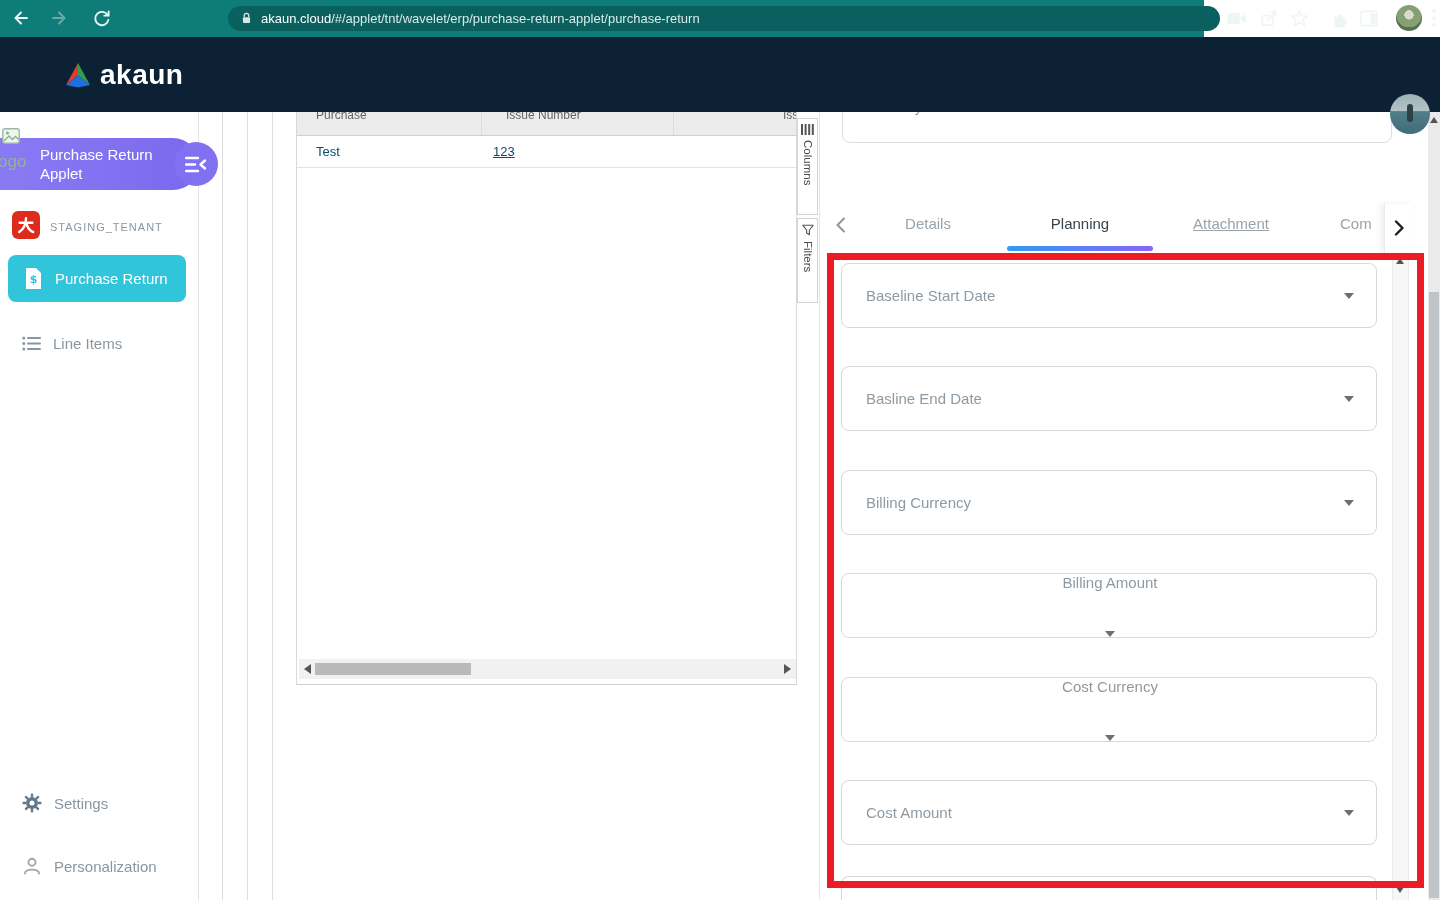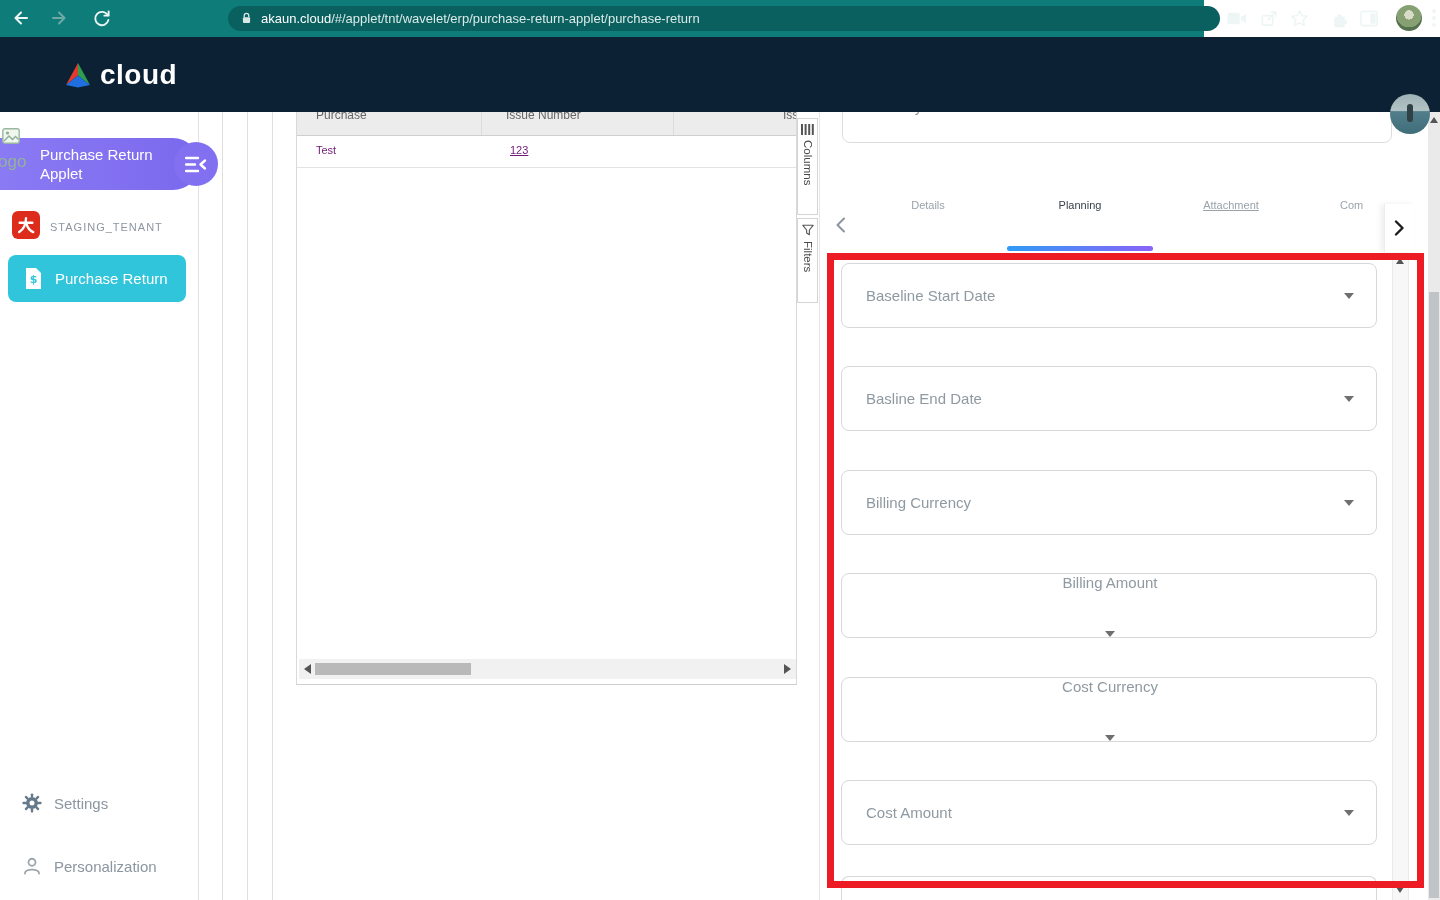--- a/index.html
+++ b/index.html
@@ -43,38 +43,38 @@
        box-sizing:border-box;color:#8b96a0;font-size:15px;cursor:pointer;}
   .divider-line{top:112px;width:1px;height:788px;background:#dedede;}
 
   
   .table-panel{left:296px;top:112px;width:501px;height:573px;background:#fff;
        border-left:1px solid #d9d9d9;border-right:1px solid #d9d9d9;border-bottom:1px solid #cfcfcf;box-sizing:border-box;}
   .thead{position:absolute;left:0;top:0;width:100%;height:23px;background:#ececec;border-bottom:1px solid #cfcfcf;overflow:hidden;}
   .th{position:absolute;top:-4px;font-size:12px;color:#666;line-height:14px;white-space:nowrap;}
   .col-sep{position:absolute;top:0;width:1px;height:23px;background:#dcdcdc;}
   .trow{position:absolute;left:0;top:23px;width:100%;height:33px;border-bottom:1px solid #e3e3e3;box-sizing:border-box;}
-  .td{position:absolute;top:9px;font-size:11px;color:#701a75;white-space:nowrap;}
+  .td{position:absolute;top:9px;font-size:13px;color:#0c4a6e;white-space:nowrap;}
   .hscroll{position:absolute;left:2px;top:547px;width:497px;height:20px;background:#f1f1f1;}
   .hs-arrow{position:absolute;top:5px;width:0;height:0;cursor:pointer;}
   .hs-left{left:5px;border-top:5px solid transparent;border-bottom:5px solid transparent;border-right:7px solid #555;}
   .hs-right{right:5px;border-top:5px solid transparent;border-bottom:5px solid transparent;border-left:7px solid #555;}
   .hs-thumb{position:absolute;left:16px;top:4px;width:156px;height:12px;background:#b9b9b9;cursor:grab;}
 
   
   .vtab{left:797px;width:21px;background:#fff;border:1px solid #d4d4d4;box-sizing:border-box;
         display:flex;flex-direction:column;align-items:center;padding-top:5px;gap:5px;cursor:pointer;}
   .vtab-label{writing-mode:vertical-rl;font-size:11.5px;color:#4a4a4a;}
 
   
   .right-sep{left:819px;top:112px;width:1px;height:788px;background:#e6e6e6;}
   .summary-box{left:842px;top:80px;width:550px;height:63px;border:1px solid #ddd;border-radius:8px;box-sizing:border-box;}
   .summary-label{left:858px;top:98px;font-size:15px;color:#8b96a0;z-index:2;}
   .tabchev{top:213px;width:24px;height:24px;display:flex;align-items:center;justify-content:center;color:#8b96a0;cursor:pointer;}
-  .tab{top:199px;font-size:11px;color:#9aa3ab;text-align:center;cursor:pointer;white-space:nowrap;}
+  .tab{top:215px;font-size:15px;color:#9aa3ab;text-align:center;cursor:pointer;white-space:nowrap;}
   .tab.active{color:#39434c;}
   .tab-underline{left:1007px;top:246px;width:146px;height:5px;border-radius:3px;
         background:linear-gradient(90deg,#2f9bf5,#8a63f8);}
   .tabnext-box{left:1384px;top:204px;width:29px;height:48px;background:#fff;border-left:1px solid #ececec;
         box-shadow:-3px 0 6px rgba(0,0,0,.07);display:flex;align-items:center;justify-content:center;
         color:#1d1d1d;cursor:pointer;z-index:8;}
   .field{left:841px;width:536px;height:65px;border:1px solid #d8d8d8;border-radius:8px;box-sizing:border-box;
         background:#fff;display:flex;align-items:center;justify-content:space-between;
         padding:0 22px 0 24px;cursor:pointer;}
   .field-label{font-size:15px;color:#8f99a1;}
@@ -165,21 +165,21 @@
 
   <div class="abs app-navbar">
     <div class="abs brand">
       <span style="display:flex;">
         <svg width="28" height="26" viewBox="0 0 28 26">
           <polygon points="14,1 14,13.5 2,23" fill="#e23b2e"></polygon>
           <polygon points="14,1 14,13.5 26,23" fill="#2e9e4f"></polygon>
           <polygon points="2,23 14,13.5 26,23 14,25.5" fill="#1f6fe0"></polygon>
         </svg>
       </span>
-      <span class="brand-text">cloud</span>
+      <span class="brand-text">akaun</span>
     </div>
     <div class="abs nav-avatar">
         <div class="figure"></div>
       </div>
   </div>
 
   <div class="abs sidebar"></div>
   <div class="abs applet-banner">
     <div class="applet-title">
       <div>Purchase Return</div>
@@ -213,20 +213,31 @@
   <div class="abs side-item-active">
     <span style="display:flex;">
       <svg width="19" height="23" viewBox="0 0 19 23">
         <path d="M2 1 H12 L17 6 V22 H2 Z" fill="#fff"></path>
         <text x="9.5" y="15.5" text-anchor="middle" font-size="11" font-weight="bold" fill="#30c5db" font-family="DejaVu Sans, sans-serif">$</text>
       </svg>
     </span>
     <span>Purchase Return</span>
   </div>
 
+  <div class="abs side-item" style="top:326px;">
+    <span style="display:flex;">
+      <svg width="19" height="15" viewBox="0 0 19 15">
+        <circle cx="1.8" cy="2" r="1.5" fill="#8b96a0"></circle>
+          <circle cx="1.8" cy="7.5" r="1.5" fill="#8b96a0"></circle>
+          <circle cx="1.8" cy="13" r="1.5" fill="#8b96a0"></circle>
+        <path d="M6 2 H18 M6 7.5 H18 M6 13 H18" stroke="#8b96a0" stroke-width="2" stroke-linecap="round"></path>
+      </svg>
+    </span>
+    <span>Line Items</span>
+  </div>
 
   <div class="abs side-item" style="top:786px;">
     <span style="display:flex;">
       <svg width="20" height="20" viewBox="0 0 24 24">
         <g fill="#64798a">
           <circle cx="12" cy="12" r="7.2"></circle>
           <rect x="10.6" y="0.5" width="2.8" height="5" rx="1"></rect>
           <rect x="10.6" y="18.5" width="2.8" height="5" rx="1"></rect>
           <rect x="0.5" y="10.6" width="5" height="2.8" rx="1"></rect>
           <rect x="18.5" y="10.6" width="5" height="2.8" rx="1"></rect>
@@ -258,21 +269,21 @@
   <div class="abs table-panel">
     <div class="thead">
       <div class="th" style="left:19px;">Purchase</div>
       <div class="th" style="left:209px;">Issue Number</div>
       <div class="th" style="left:486px;">Issu</div>
       <div class="col-sep" style="left:184px;"></div>
       <div class="col-sep" style="left:376px;"></div>
     </div>
     <div class="trow">
       <div class="td" style="left:19px;">Test</div>
-      <div class="td" style="left:213px;text-decoration:underline;">123</div>
+      <div class="td" style="left:196px;text-decoration:underline;">123</div>
     </div>
     <div class="hscroll">
       <div class="hs-arrow hs-left"></div>
       <div class="hs-thumb"></div>
       <div class="hs-arrow hs-right"></div>
     </div>
   </div>
 
   <div class="abs vtab" style="top:118px;height:97px;">
     <svg width="13" height="11" viewBox="0 0 13 11">

